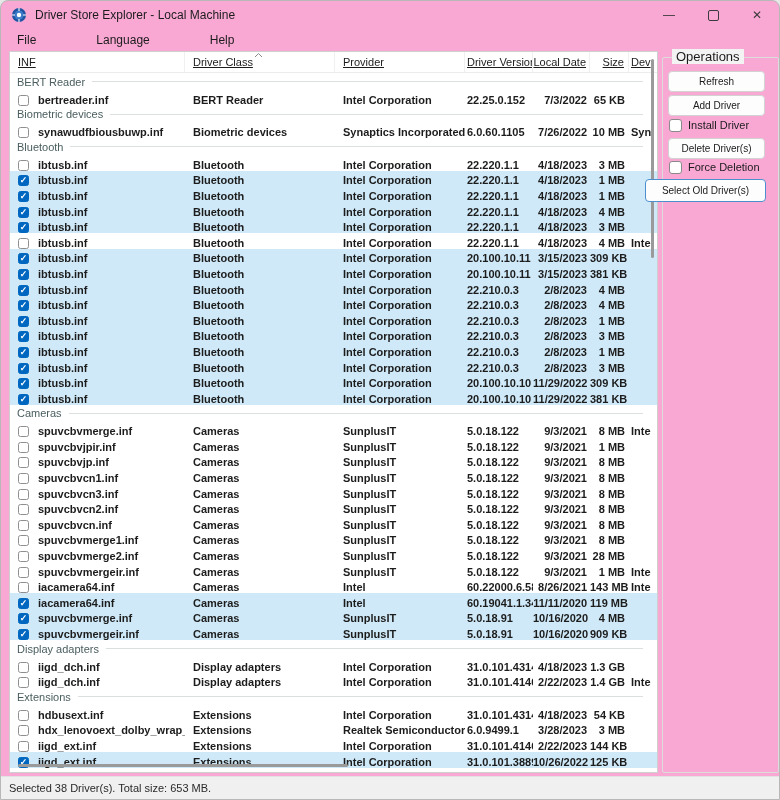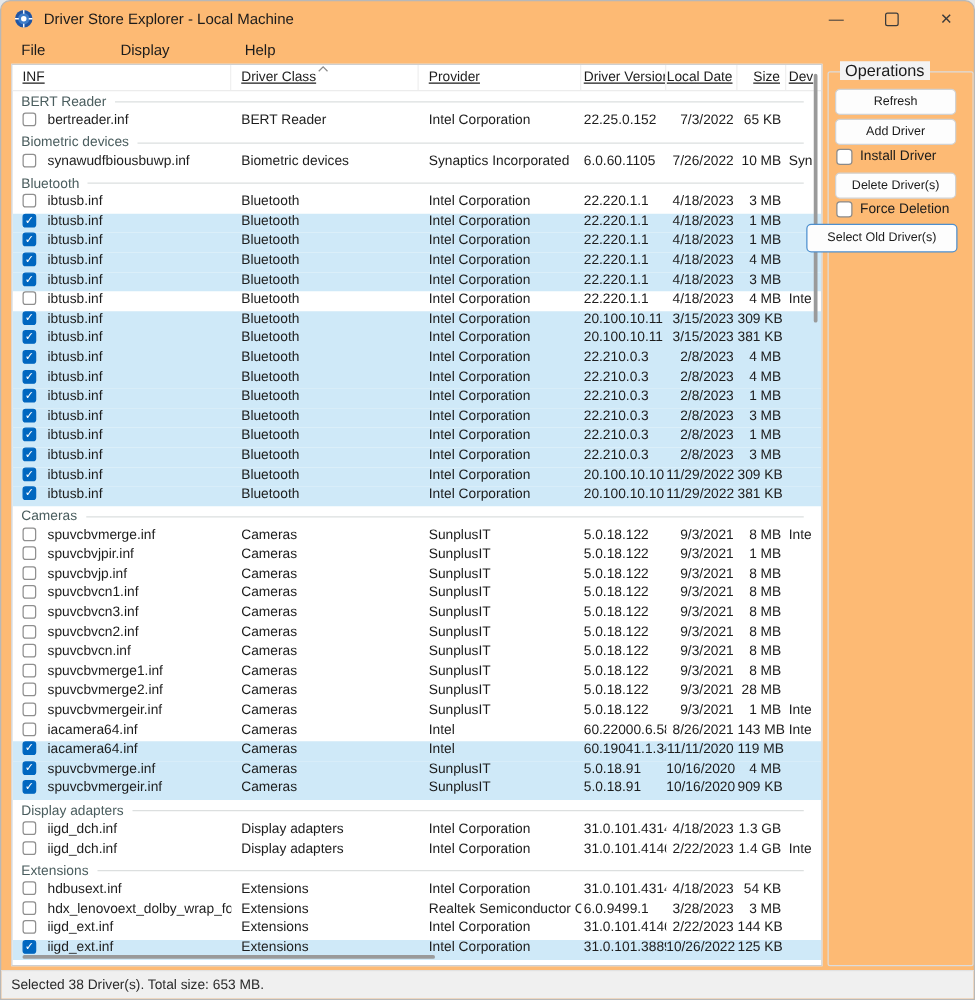--- a/index.html
+++ b/index.html
@@ -3,21 +3,21 @@
 <meta charset="utf-8">
 <style>
   html,body{margin:0;padding:0;}
   body{
     width:780px;height:800px;overflow:hidden;
     font-family:"Liberation Sans",sans-serif;
     background:#e8e8e8;
   }
   .window{
     position:relative;width:778px;height:798px;
-    background:#fdba74;border:1px solid #b8b8b8;border-radius:8px 8px 0 0;
+    background:#f9a8d4;border:1px solid #b8b8b8;border-radius:8px 8px 0 0;
     overflow:hidden;box-sizing:content-box;
   }
   
   .titlebar{position:absolute;left:0;top:0;width:100%;height:28px;display:flex;align-items:center;}
   .app-icon{width:16px;height:16px;margin-left:10px;flex:0 0 auto;}
   .title-text{margin-left:8px;font-size:12px;color:#1b1b1b;}
   .win-controls{position:absolute;right:0;top:0;height:28px;display:flex;}
   .win-btn{width:44px;height:28px;display:flex;align-items:center;justify-content:center;font-size:12px;color:#3b3b3b;}
   .max-glyph{display:block;width:9px;height:9px;border:1px solid #3b3b3b;border-radius:2px;}
   
@@ -28,21 +28,21 @@
     position:absolute;left:8px;top:50px;width:649px;height:722px;
     background:#fff;border:1px solid #cfcfcf;box-sizing:border-box;overflow:hidden;
   }
   .lv-header{position:relative;display:flex;height:20px;align-items:center;border-bottom:1px solid #ececec;background:#fff;font-size:11px;color:#1c1c1c;}
   .hcell{height:100%;display:flex;align-items:center;box-sizing:border-box;border-right:1px solid #f0f0f0;overflow:hidden;white-space:nowrap;text-decoration:underline;}
   .sort-arrow{position:absolute;left:244px;top:0px;line-height:5px;}
   .lv-body{position:relative;height:700px;overflow:hidden;}
   .group-row{display:flex;align-items:center;height:17px;padding-left:7px;box-sizing:border-box;}
   .group-label{font-size:11px;color:#4a5d5e;white-space:nowrap;}
   .group-line{flex:1;height:1px;background:#dcdfdf;margin:0 14px 0 7px;}
-  .row{display:flex;align-items:flex-start;height:15.6px;font-size:11px;color:#1c1c1c;}
+  .row{display:flex;align-items:flex-end;height:15.6px;font-size:11px;color:#1c1c1c;font-weight:bold;}
   .row.checked{background:#cfe9f8;}
   .cbcell{width:28px;flex:0 0 28px;display:flex;align-items:center;padding-left:8px;box-sizing:border-box;}
   .cb{width:11px;height:11px;border:1px solid #8f8f8f;border-radius:2.5px;background:#fff;box-sizing:border-box;
       display:flex;align-items:center;justify-content:center;font-size:9px;line-height:9px;color:#fff;}
   .cb.on{background:#0067c0;border-color:#0067c0;}
   .cell{overflow:hidden;white-space:nowrap;box-sizing:border-box;flex:0 0 auto;}
   .c-inf{width:147px;}
   .c-class{width:150px;padding-left:8px;}
   .c-prov{width:130px;padding-left:8px;}
   .c-ver{width:68px;padding-left:2px;}
@@ -86,21 +86,21 @@
           <span class="max-glyph"></span>
         </div>
       <div class="win-btn">
           <span>✕</span>
         </div>
     </div>
   </div>
 
   <div class="menubar">
     <span class="menu-item">File</span>
-    <span class="menu-item">Display</span>
+    <span class="menu-item">Language</span>
     <span class="menu-item">Help</span>
   </div>
 
   <div class="listview">
     <div class="lv-header">
       <span class="hcell h-inf">INF</span>
       <span class="hcell c-class">Driver Class</span>
       <span class="hcell c-prov">Provider</span>
       <span class="hcell c-ver">Driver Version</span>
       <span class="hcell c-date" style="justify-content:flex-end">Local Date</span>

